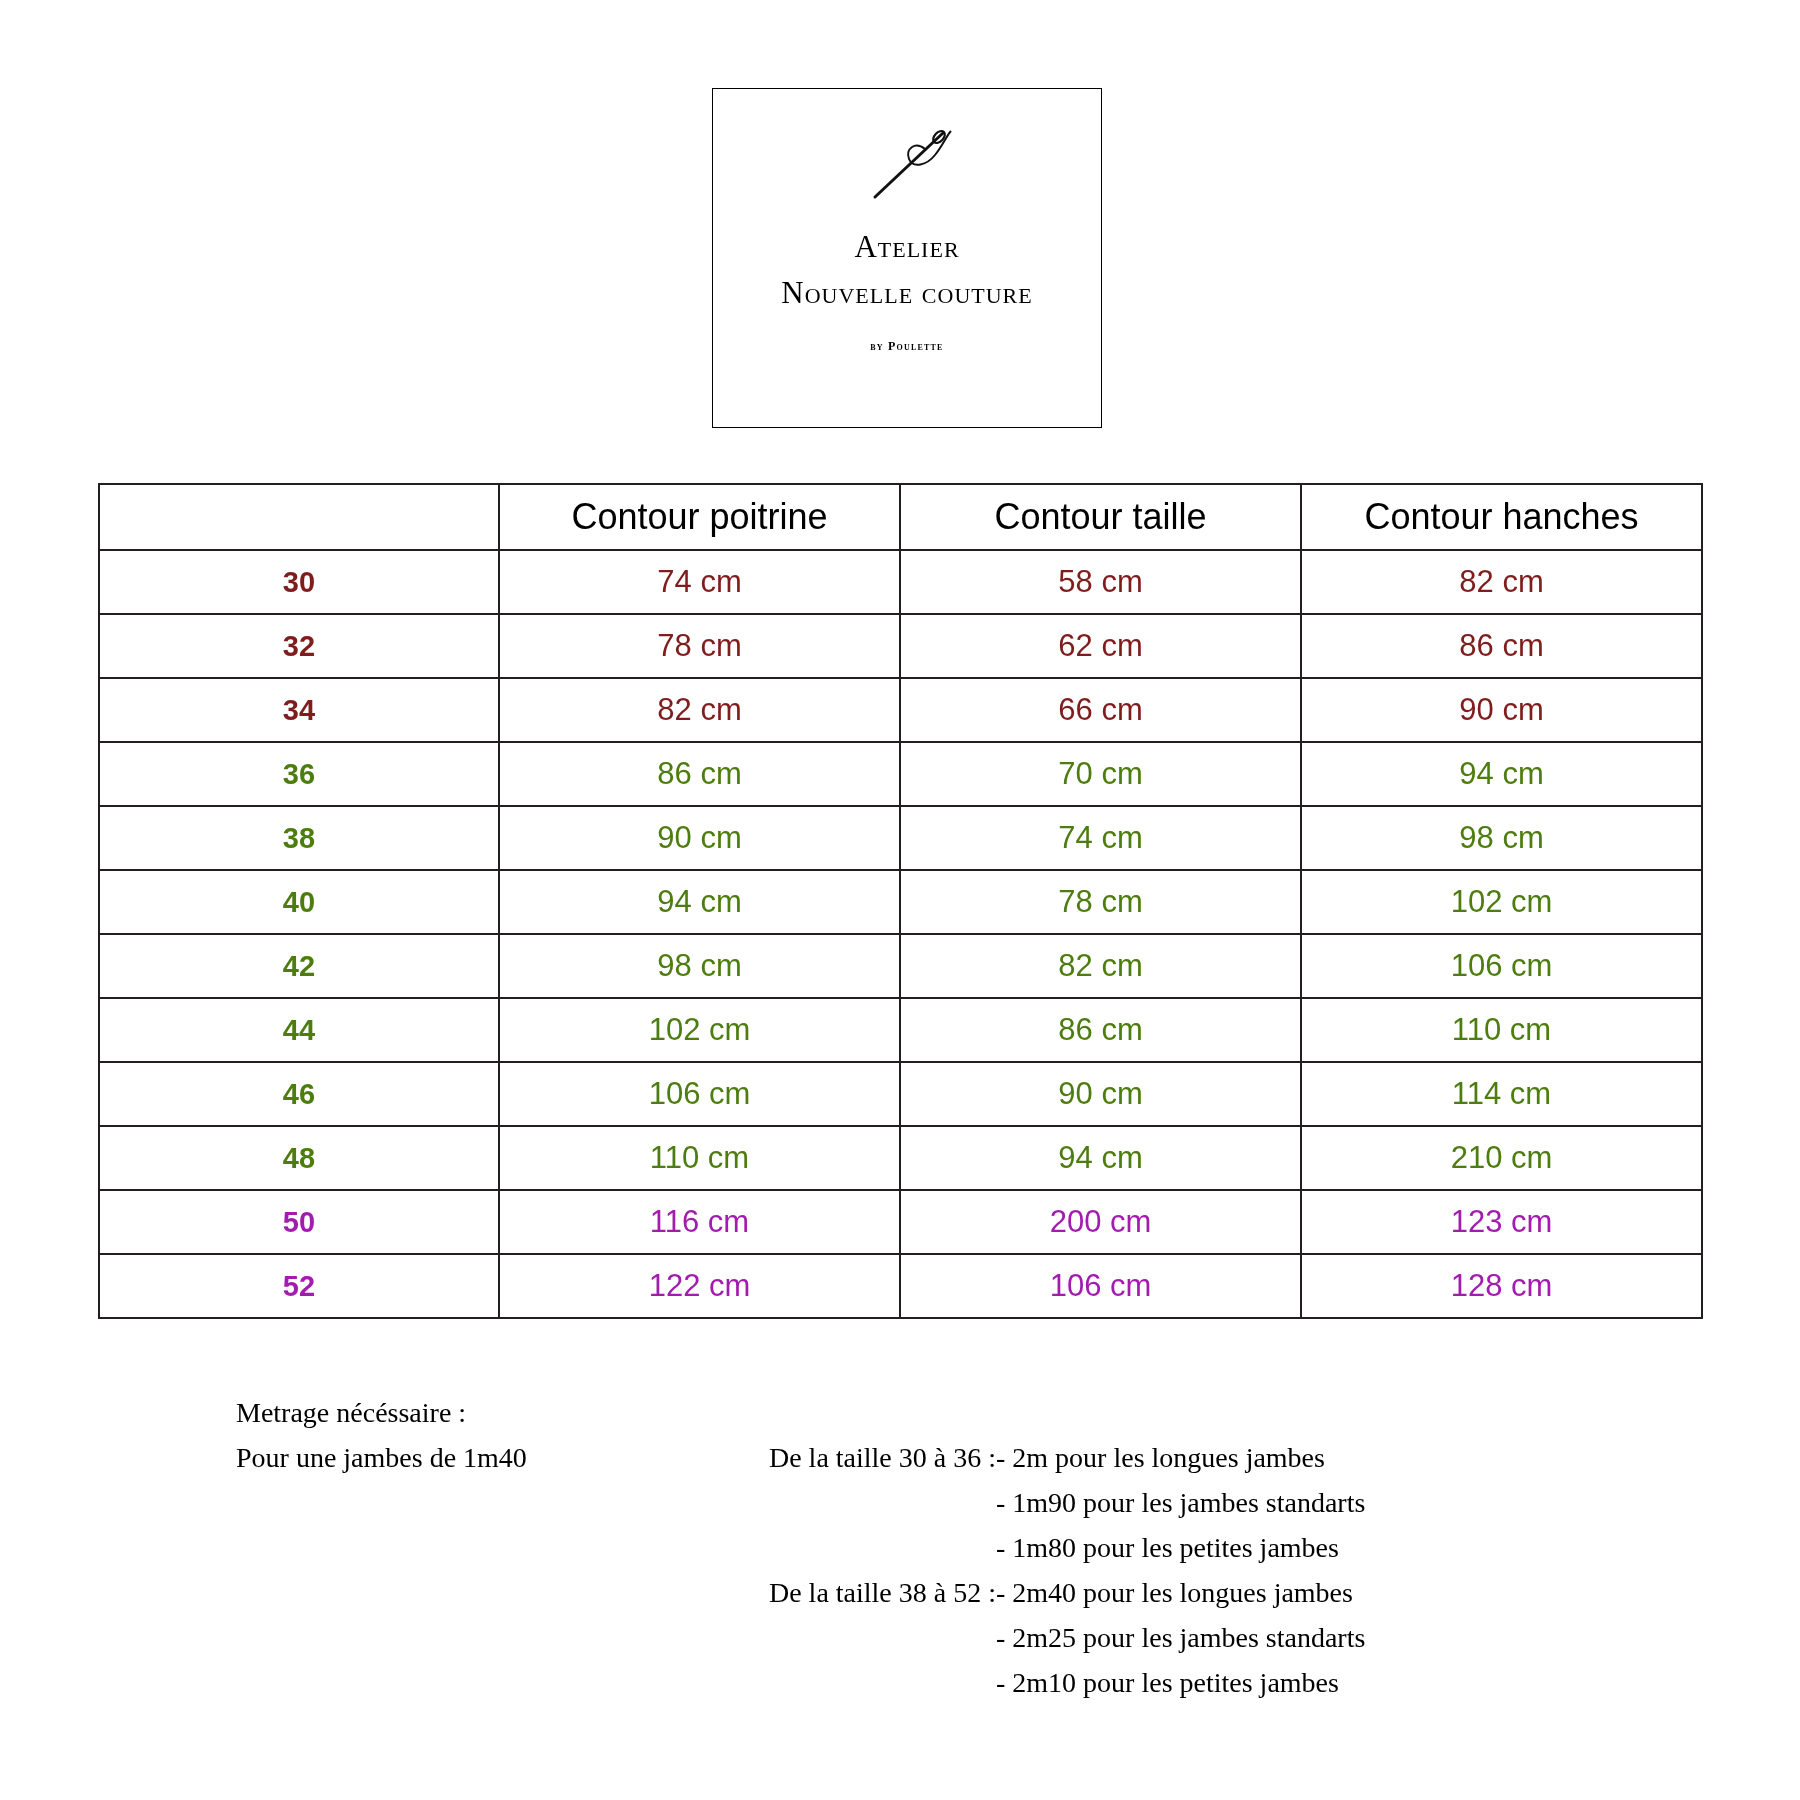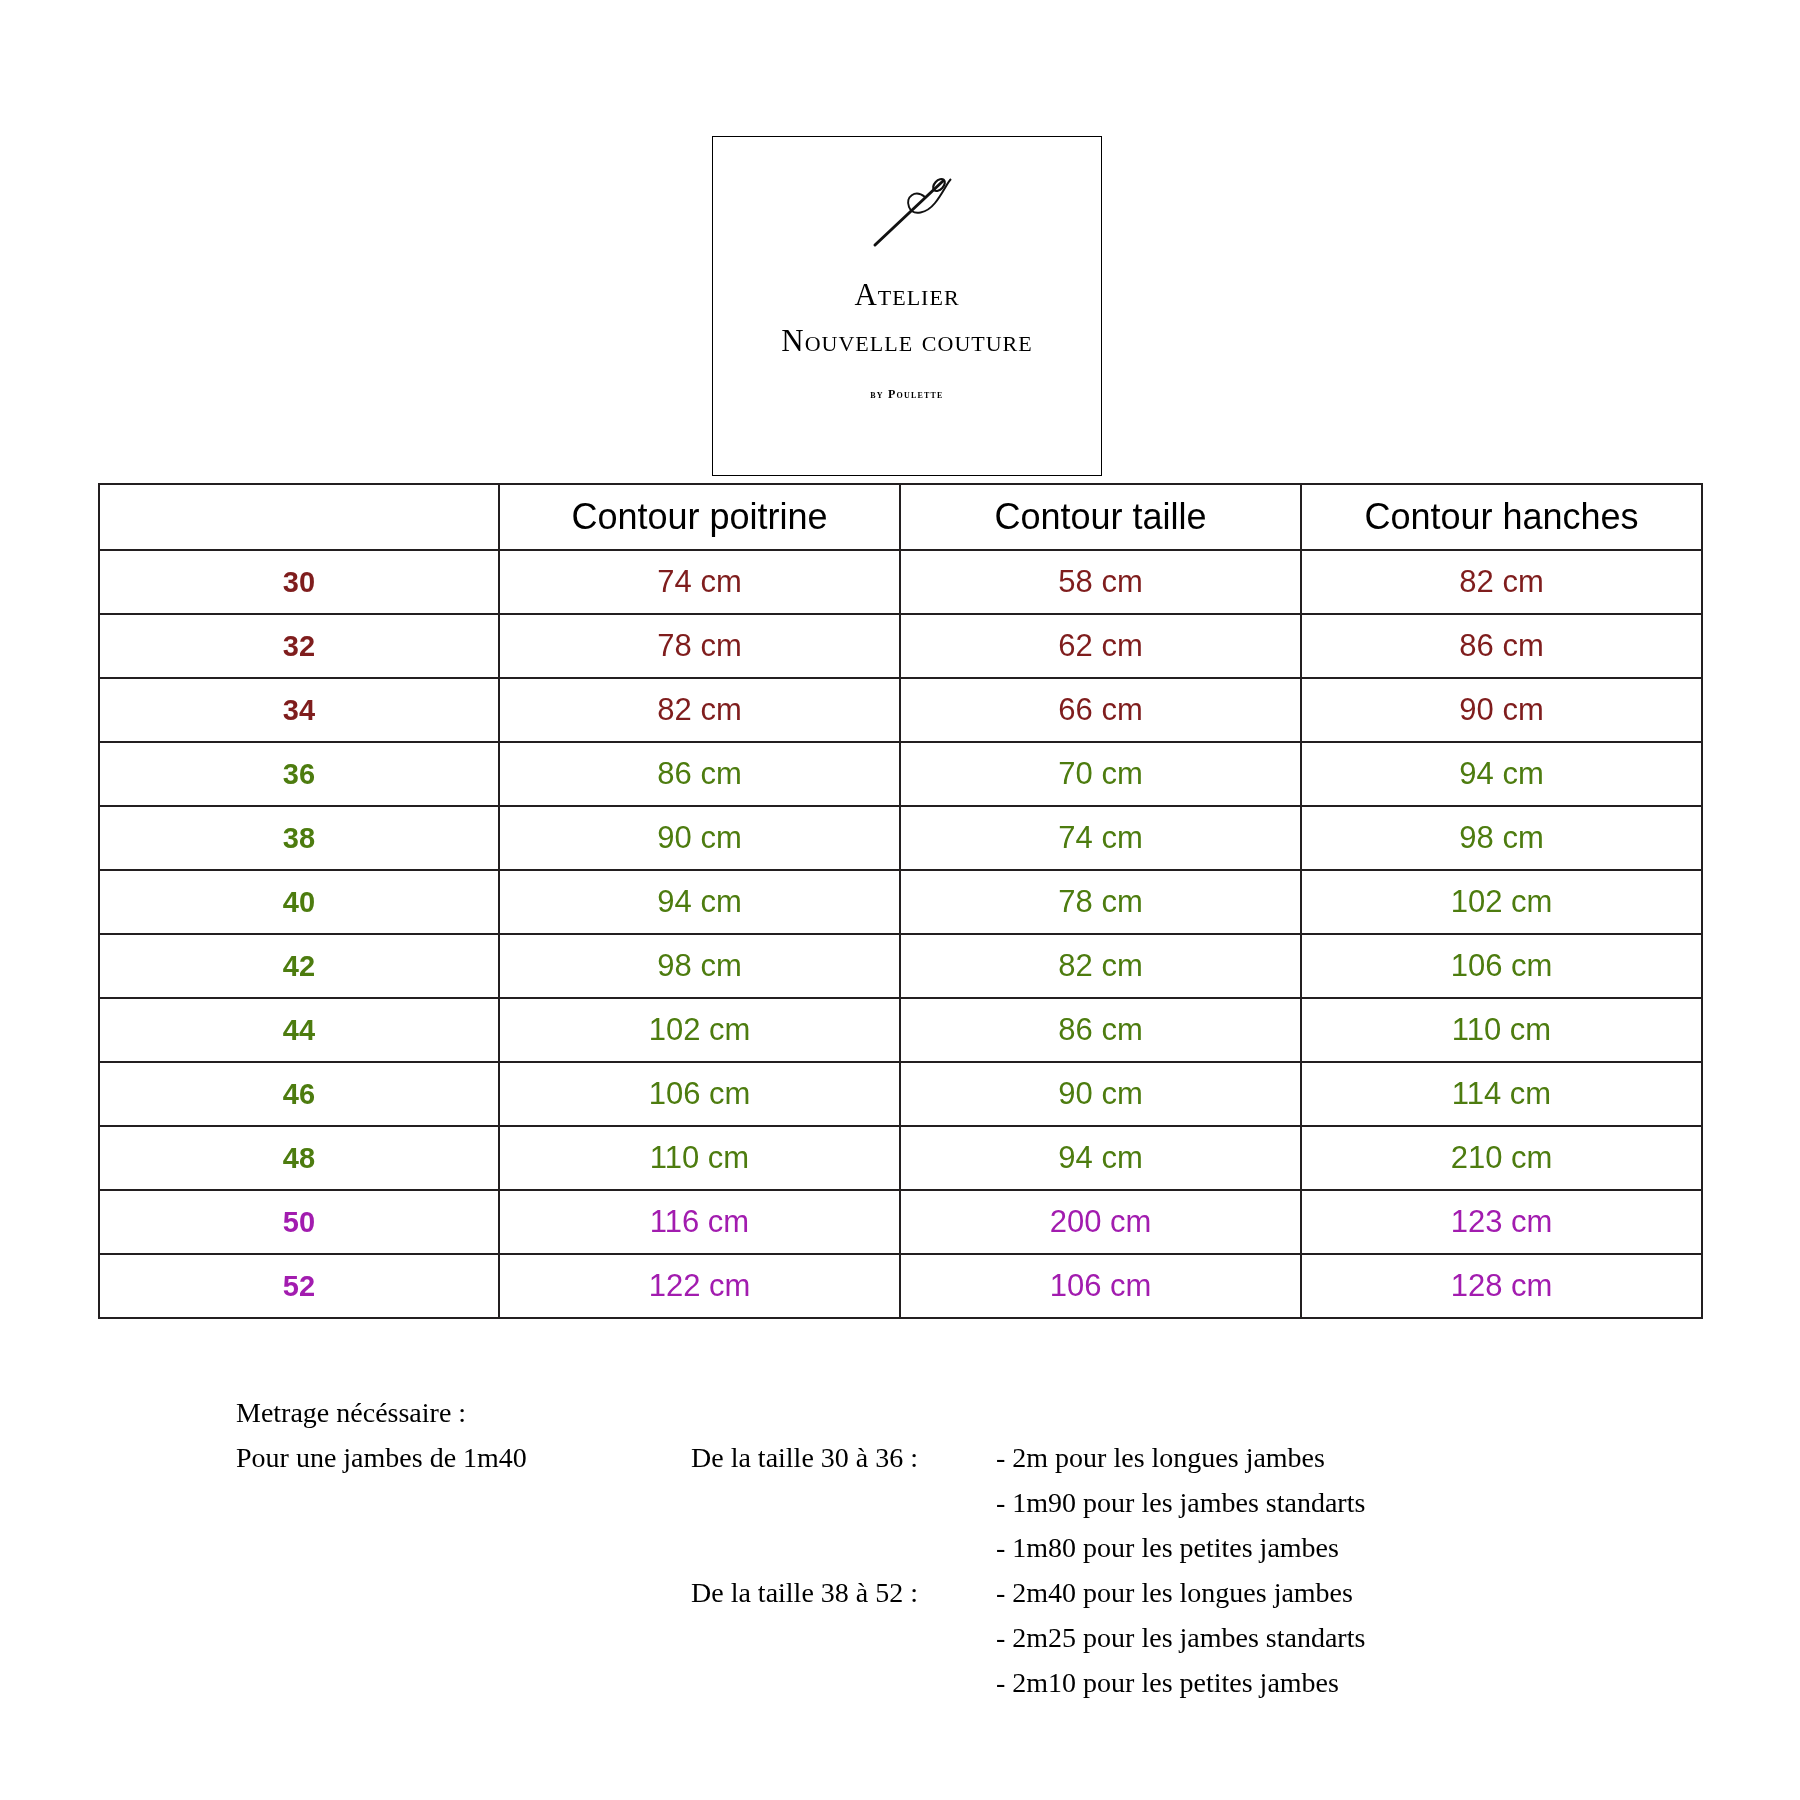--- a/index.html
+++ b/index.html
@@ -21,21 +21,20 @@
     position: absolute;
     left: 712px;
     top: 88px;
     width: 390px;
     height: 340px;
     border: 1px solid #000000;
     box-sizing: border-box;
     display: flex;
     flex-direction: column;
     align-items: center;
-    margin-top: 48px;
   }
   .logo-needle {
     margin-top: 30px;
     width: 120px;
     height: 90px;
   }
   .brand-line1 {
     font-family: "Liberation Serif", serif;
     font-size: 31px;
     letter-spacing: 1px;
@@ -117,20 +116,21 @@
     left: 455px;
     top: 45px;
     width: 900px;
   }
   .note-row {
     white-space: nowrap;
   }
   .note-row .lead {
     display: inline-block;
     width: 305px;
+    text-align: right;
   }
   .note-row .lead-blank {
     display: inline-block;
     width: 305px;
   }
 </style>
 </head>
 <body>
 
 <div class="logo-wrap">

